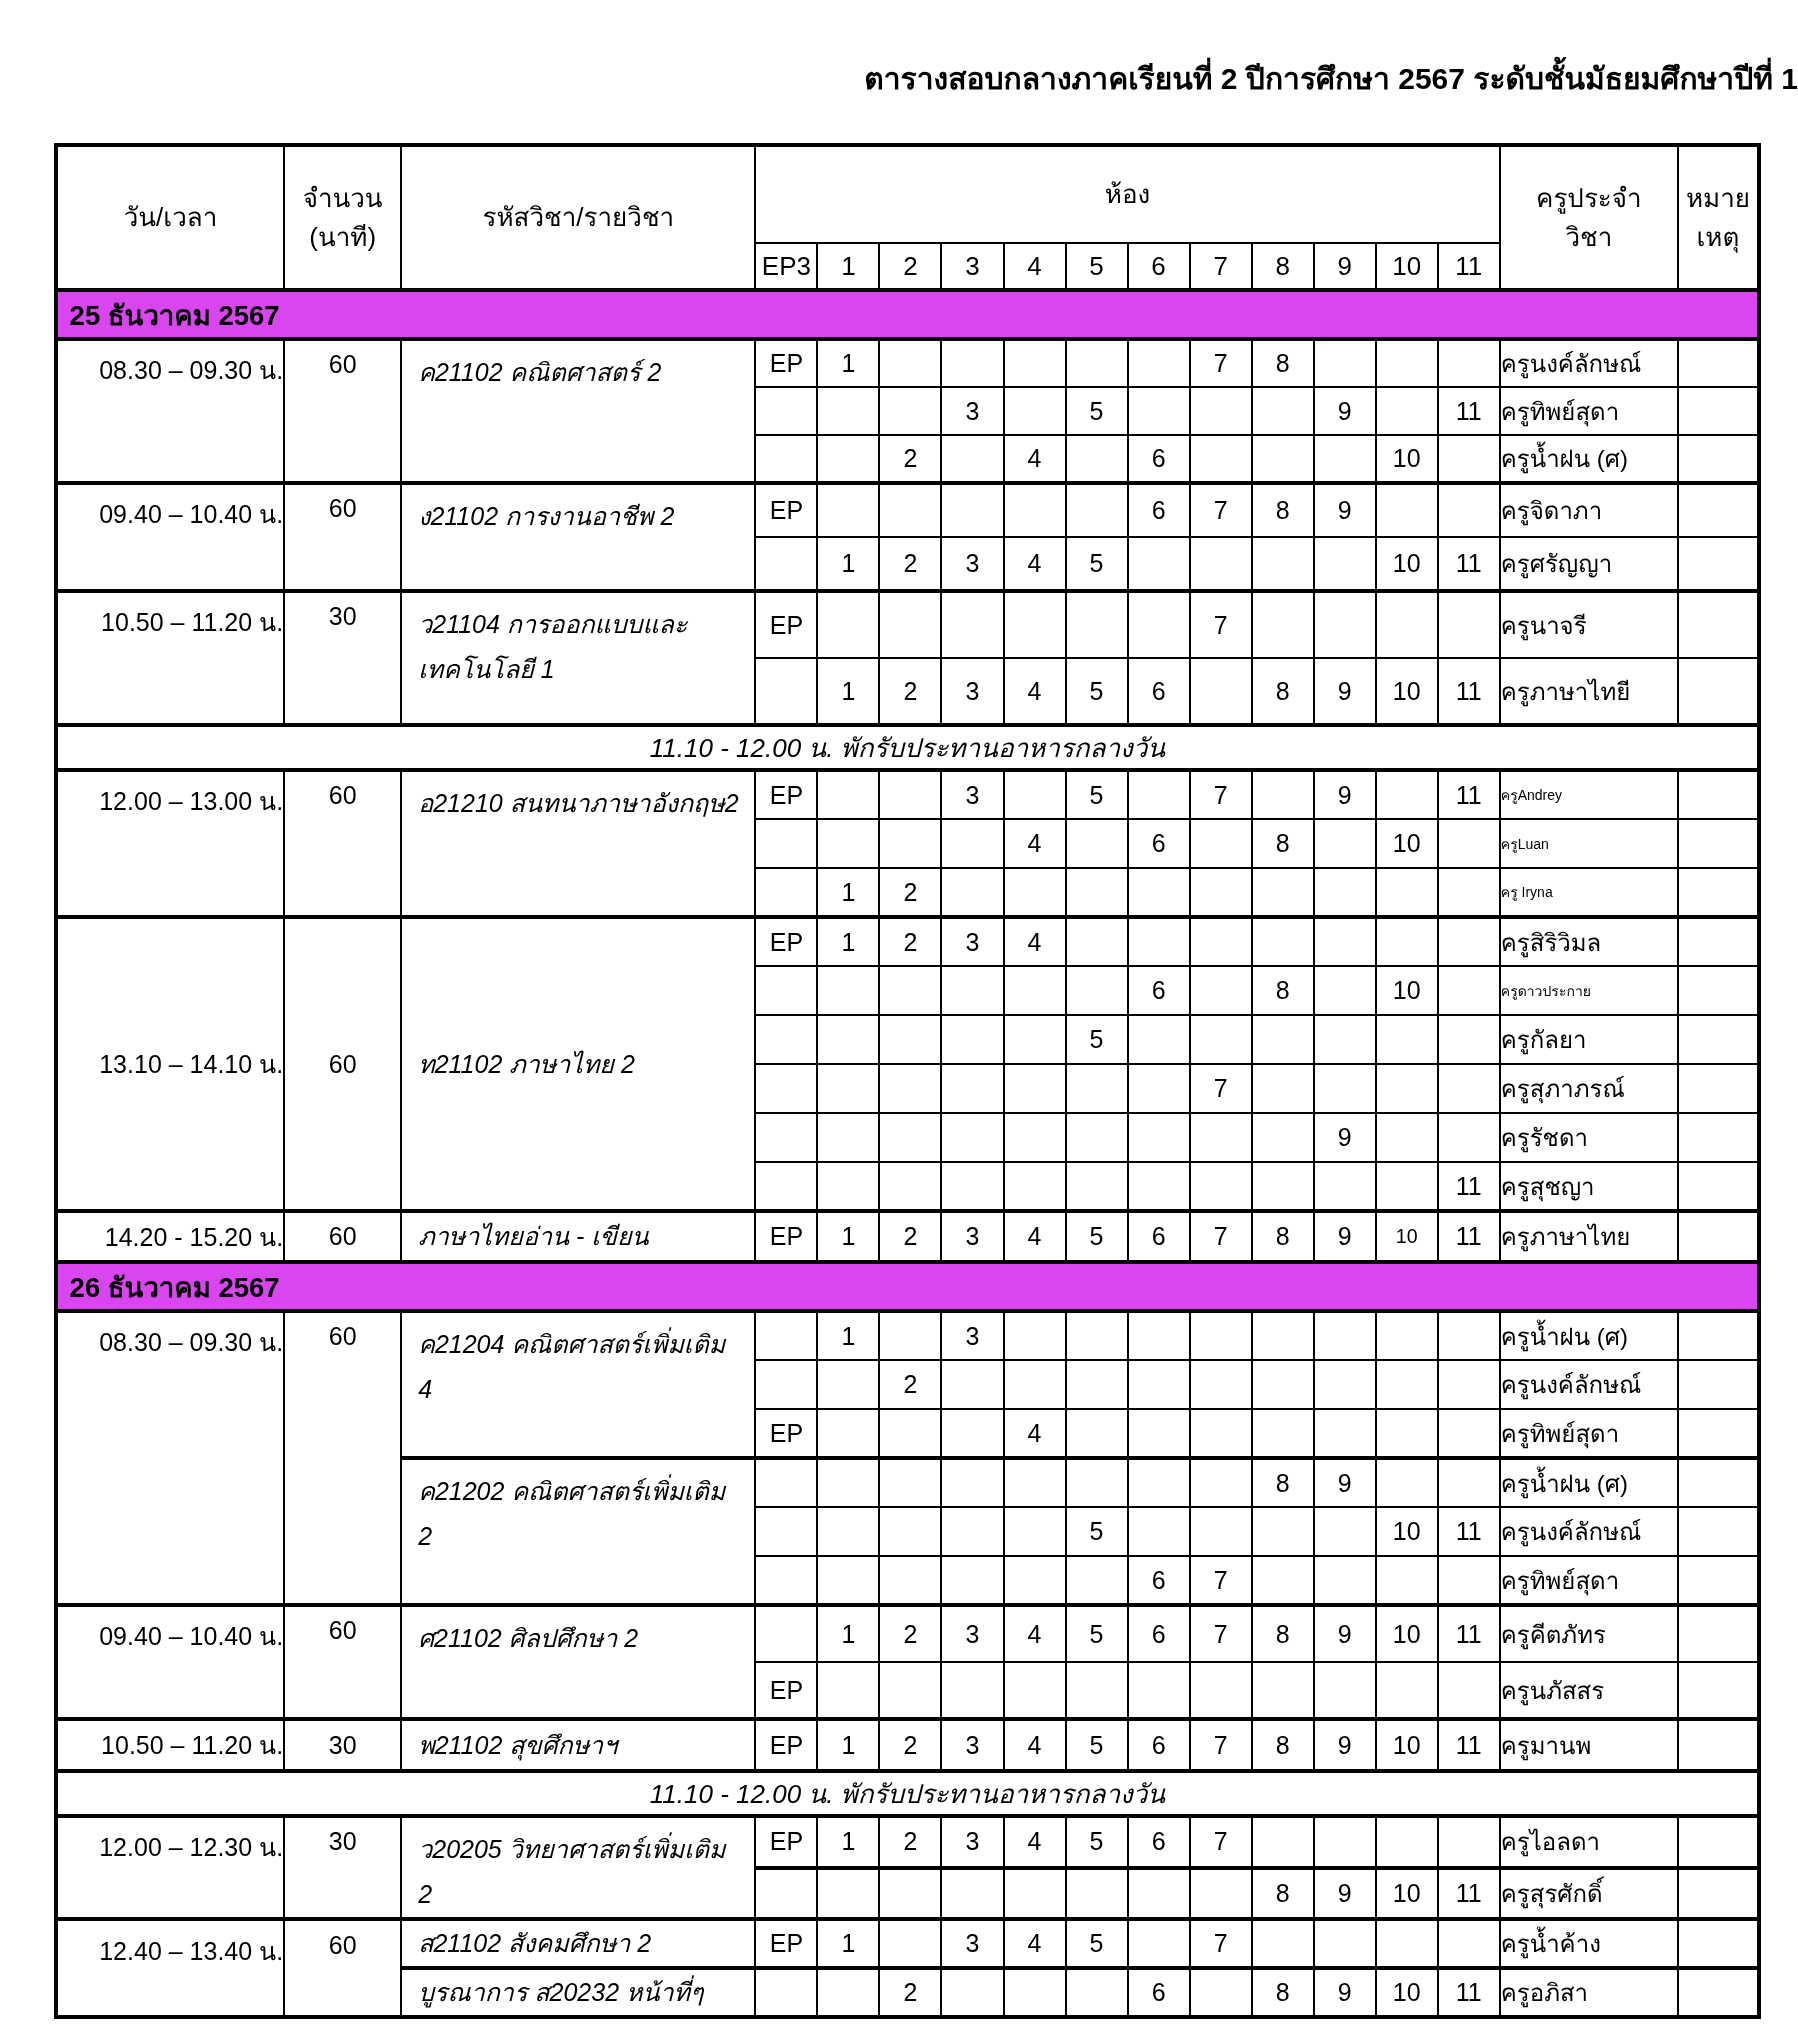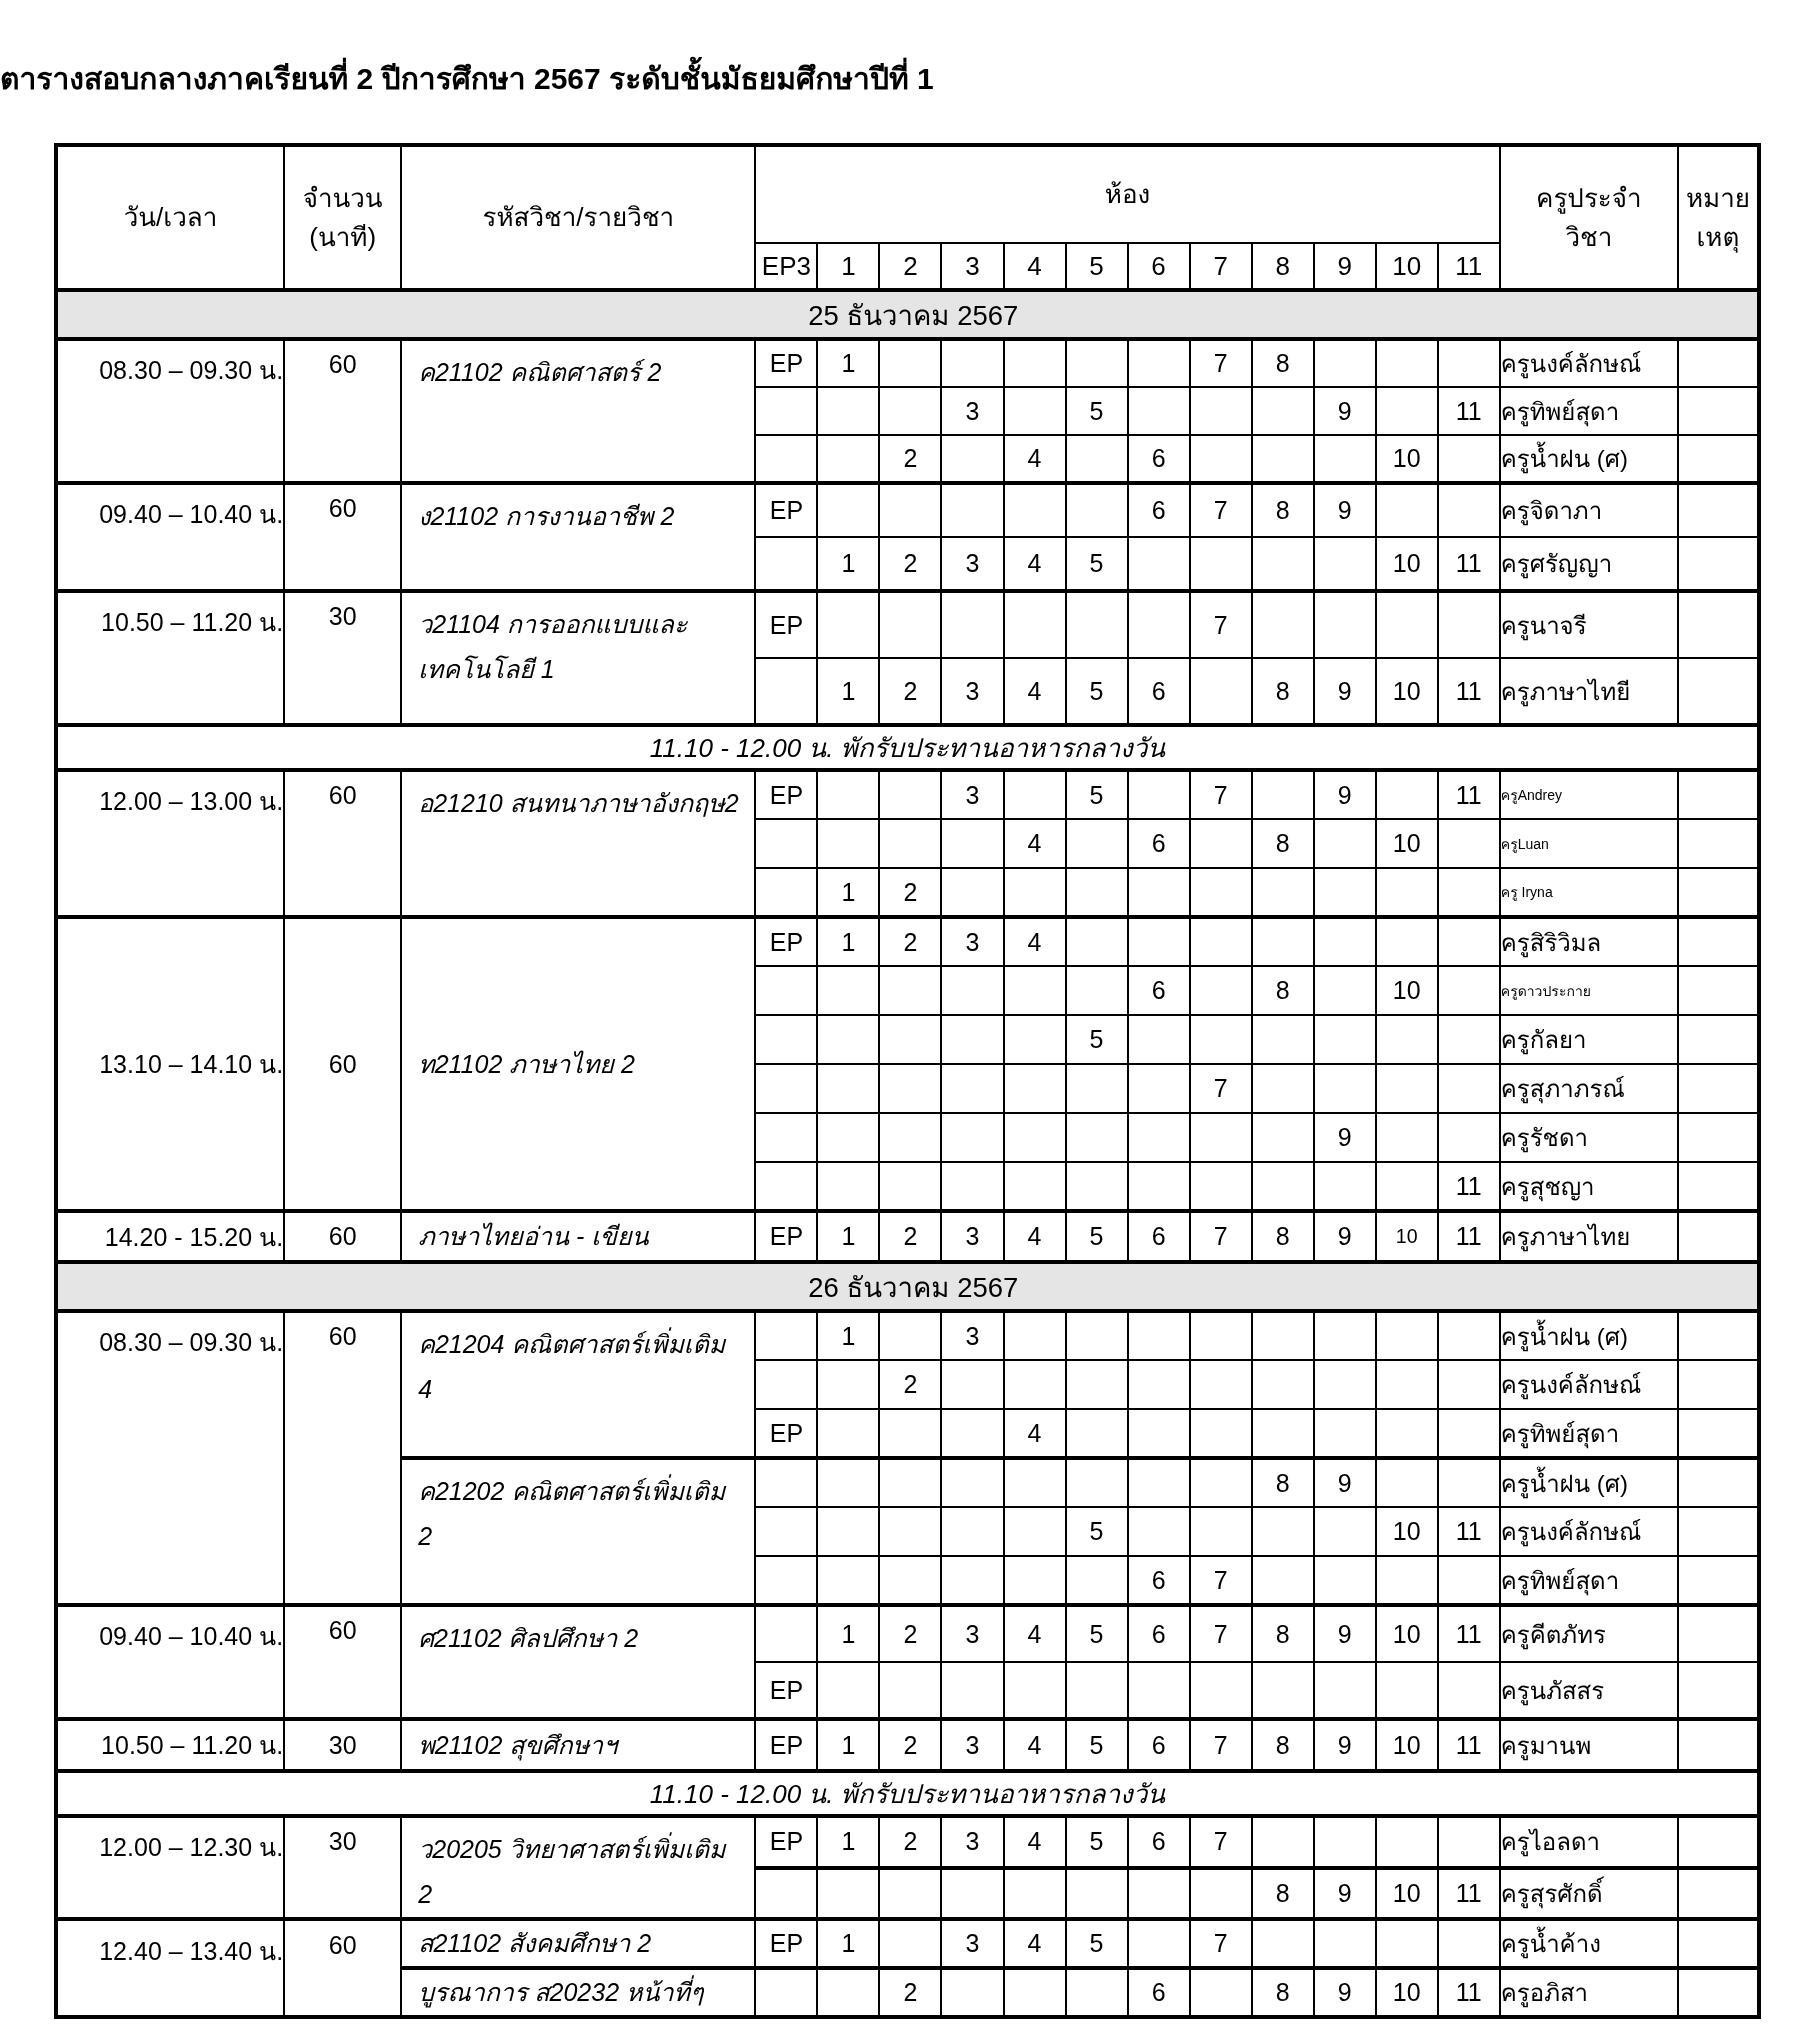--- a/index.html
+++ b/index.html
@@ -1,26 +1,26 @@
 <!DOCTYPE html>
 <html style="font-size:11.6px"><head>
 <meta charset="utf-8">
 <style>
   html,body{margin:0;padding:0;background:#ffffff;}
   body{width:1798px;height:2035px;font-family:"Liberation Sans",sans-serif;color:#000;}
-  .page-title{padding-top:59px;width:1798px;text-align:left;font-size:30px;font-weight:bold;line-height:1.3;}
+  .page-title{padding-top:59px;width:1798px;text-align:right;font-size:30px;font-weight:bold;line-height:1.3;}
   table.sched{border-collapse:collapse;table-layout:fixed;width:1707px;margin:45px 0 16px 54px;border:4.3px solid #000;}
   td{border:2.2px solid #000;border-top-width:2.9px;border-bottom-width:2.9px;
      font-size:25px;text-align:center;vertical-align:middle;padding:0;
      white-space:pre-line;overflow:hidden;}
   tr.gs > td{border-top-width:4.3px;}
   thead td{font-size:26px;line-height:1.5;}
   tr.h1{height:98px;}
   tr.h2{height:47px;}
-  td.section{background:#e5e5e5;text-align:center;padding-left:11.6px;font-weight:normal;font-size:27.5px;}
+  td.section{background:#d946ef;text-align:left;padding-left:11.6px;font-weight:bold;font-size:27.5px;}
   td.lunch{font-style:italic;font-size:26px;}
   td.time{text-align:right;padding-left:13px;}
   td.subject{text-align:left;padding-left:16px;line-height:1.8;font-style:italic;}
   td.teacher{text-align:left;font-size:24px;}
   td.sm{font-size:14px;}
   td.xs{font-size:19.6px;}
   td.vtop{vertical-align:top;padding-top:9.4px;}
 </style>
 </head>
 <body>

